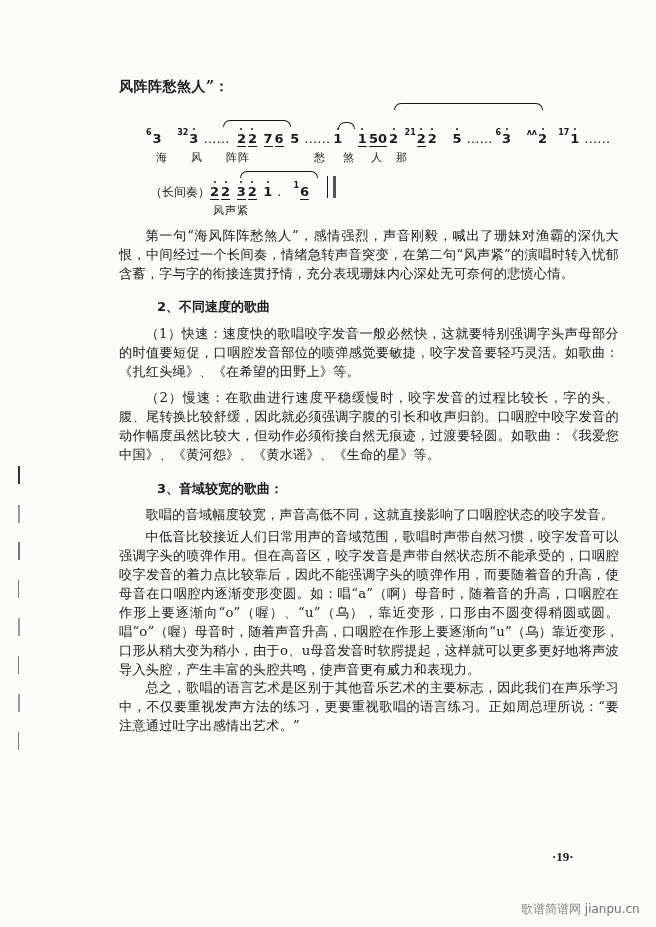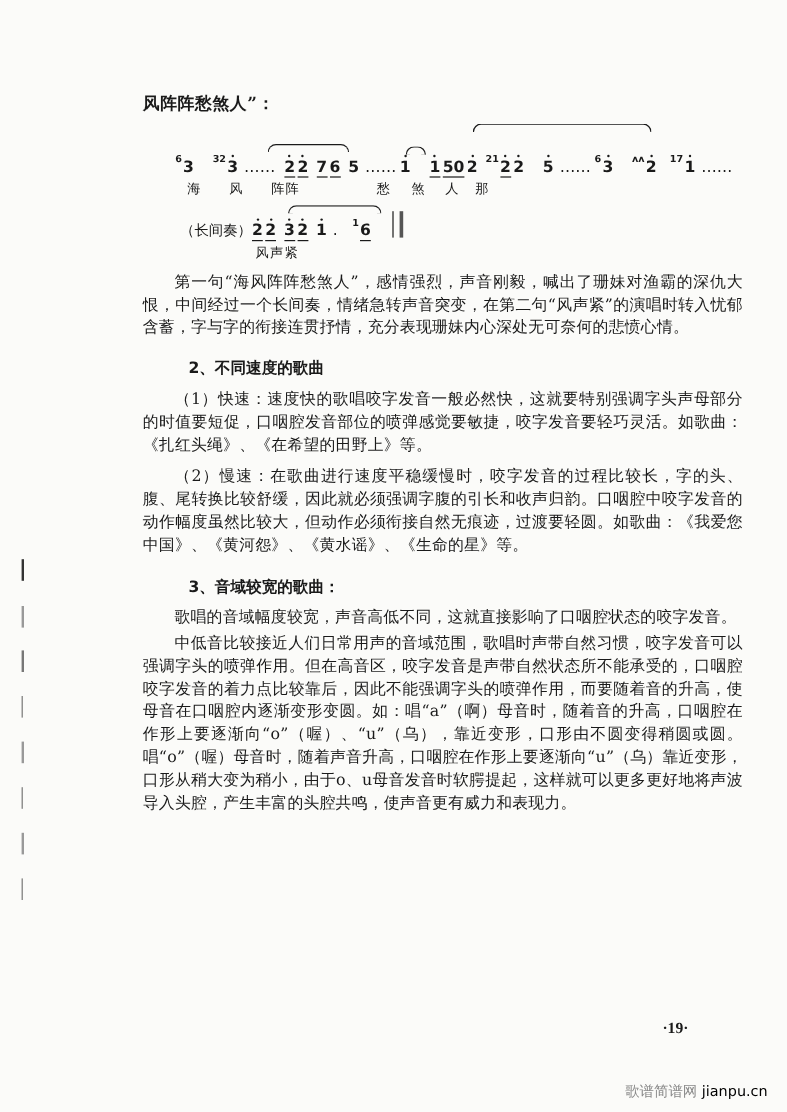--- a/index.html
+++ b/index.html
@@ -48,21 +48,21 @@
       position: absolute; left: 141px; font-size: 13px; font-weight: bold;
       font-family: "DejaVu Sans", "Liberation Sans", sans-serif;
     }
     .page-number {
       position: absolute; left: 536px; top: 849px; font-size: 13px; font-weight: bold; font-family: Liberation Serif, serif;
     }
     .watermark {
       position: absolute; left: 505px; top: 901px; font-size: 12px; color: #888;
       font-family: "DejaVu Sans", "Liberation Sans", sans-serif;
     }
-    .watermark .brand { color: #000000; }
+    .watermark .brand { color: #737373; }
     .margin-mark {
       position: absolute; left: 2px; width: 2px; background: #777;
     }
   </style>
 </head>
 <body>
 
 <div class="page">
 
   <div class="lead">风阵阵愁煞人”：</div>
@@ -113,20 +113,21 @@
   <div class="para" style="top:324px;">（1）快速：速度快的歌唱咬字发音一般必然快，这就要特别强调字头声母部分的时值要短促，口咽腔发音部位的喷弹感觉要敏捷，咬字发音要轻巧灵活。如歌曲：《扎红头绳》、《在希望的田野上》等。</div>
 
   <div class="para" style="top:388px;">（2）慢速：在歌曲进行速度平稳缓慢时，咬字发音的过程比较长，字的头、腹、尾转换比较舒缓，因此就必须强调字腹的引长和收声归韵。口咽腔中咬字发音的动作幅度虽然比较大，但动作必须衔接自然无痕迹，过渡要轻圆。如歌曲：《我爱您中国》、《黄河怨》、《黄水谣》、《生命的星》等。</div>
 
   <div class="heading" style="top:480px;">3、音域较宽的歌曲：</div>
 
   <div class="para" style="top:505px;">歌唱的音域幅度较宽，声音高低不同，这就直接影响了口咽腔状态的咬字发音。</div>
 
   <div class="para" style="top:527px;">中低音比较接近人们日常用声的音域范围，歌唱时声带自然习惯，咬字发音可以强调字头的喷弹作用。但在高音区，咬字发音是声带自然状态所不能承受的，口咽腔咬字发音的着力点比较靠后，因此不能强调字头的喷弹作用，而要随着音的升高，使母音在口咽腔内逐渐变形变圆。如：唱“a”（啊）母音时，随着音的升高，口咽腔在作形上要逐渐向“o”（喔）、“u”（乌），靠近变形，口形由不圆变得稍圆或圆。唱“o”（喔）母音时，随着声音升高，口咽腔在作形上要逐渐向“u”（乌）靠近变形，口形从稍大变为稍小，由于o、u母音发音时软腭提起，这样就可以更多更好地将声波导入头腔，产生丰富的头腔共鸣，使声音更有威力和表现力。</div>
 
+  <div class="para" style="top:678px;">总之，歌唱的语言艺术是区别于其他音乐艺术的主要标志，因此我们在声乐学习中，不仅要重视发声方法的练习，更要重视歌唱的语言练习。正如周总理所说：“要注意通过吐字出感情出艺术。”</div>
 
   <div class="page-number">·19·</div>
 
   <div class="watermark">
     <span>歌谱简谱网</span>
     <span class="brand">jianpu.cn</span>
   </div>
 
   <div class="margin-mark" style="top:466px; height:18px; background:#333;"></div>
   <div class="margin-mark" style="top:505px; height:18px; background:#999;"></div>

